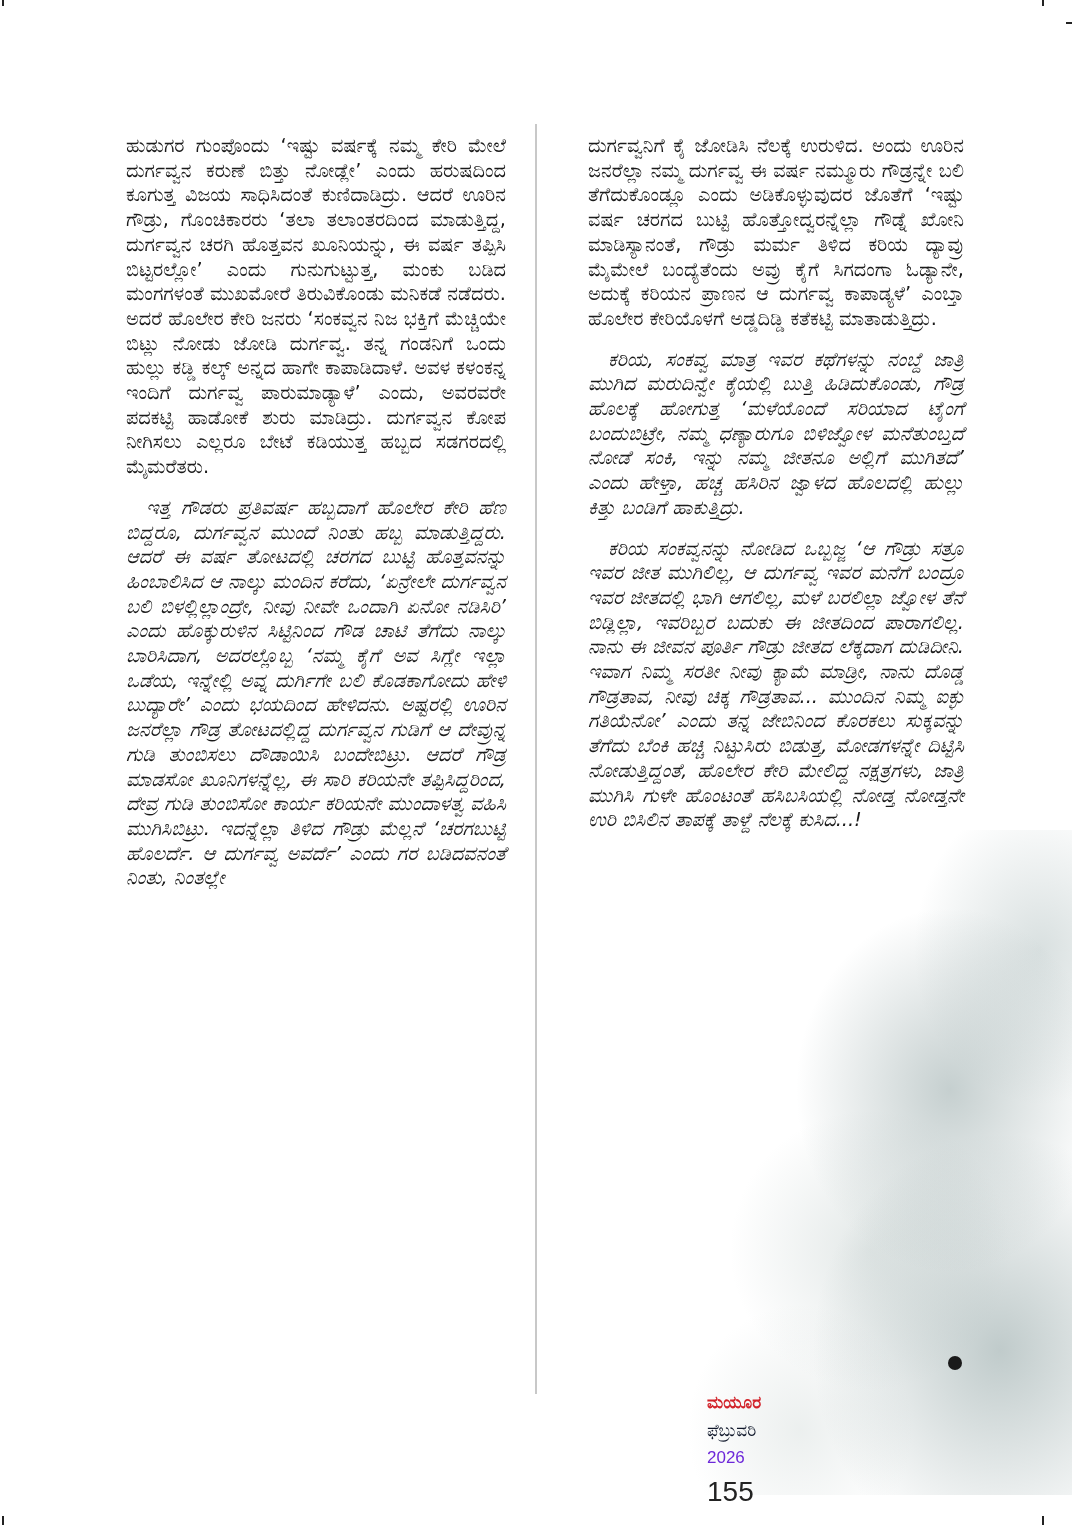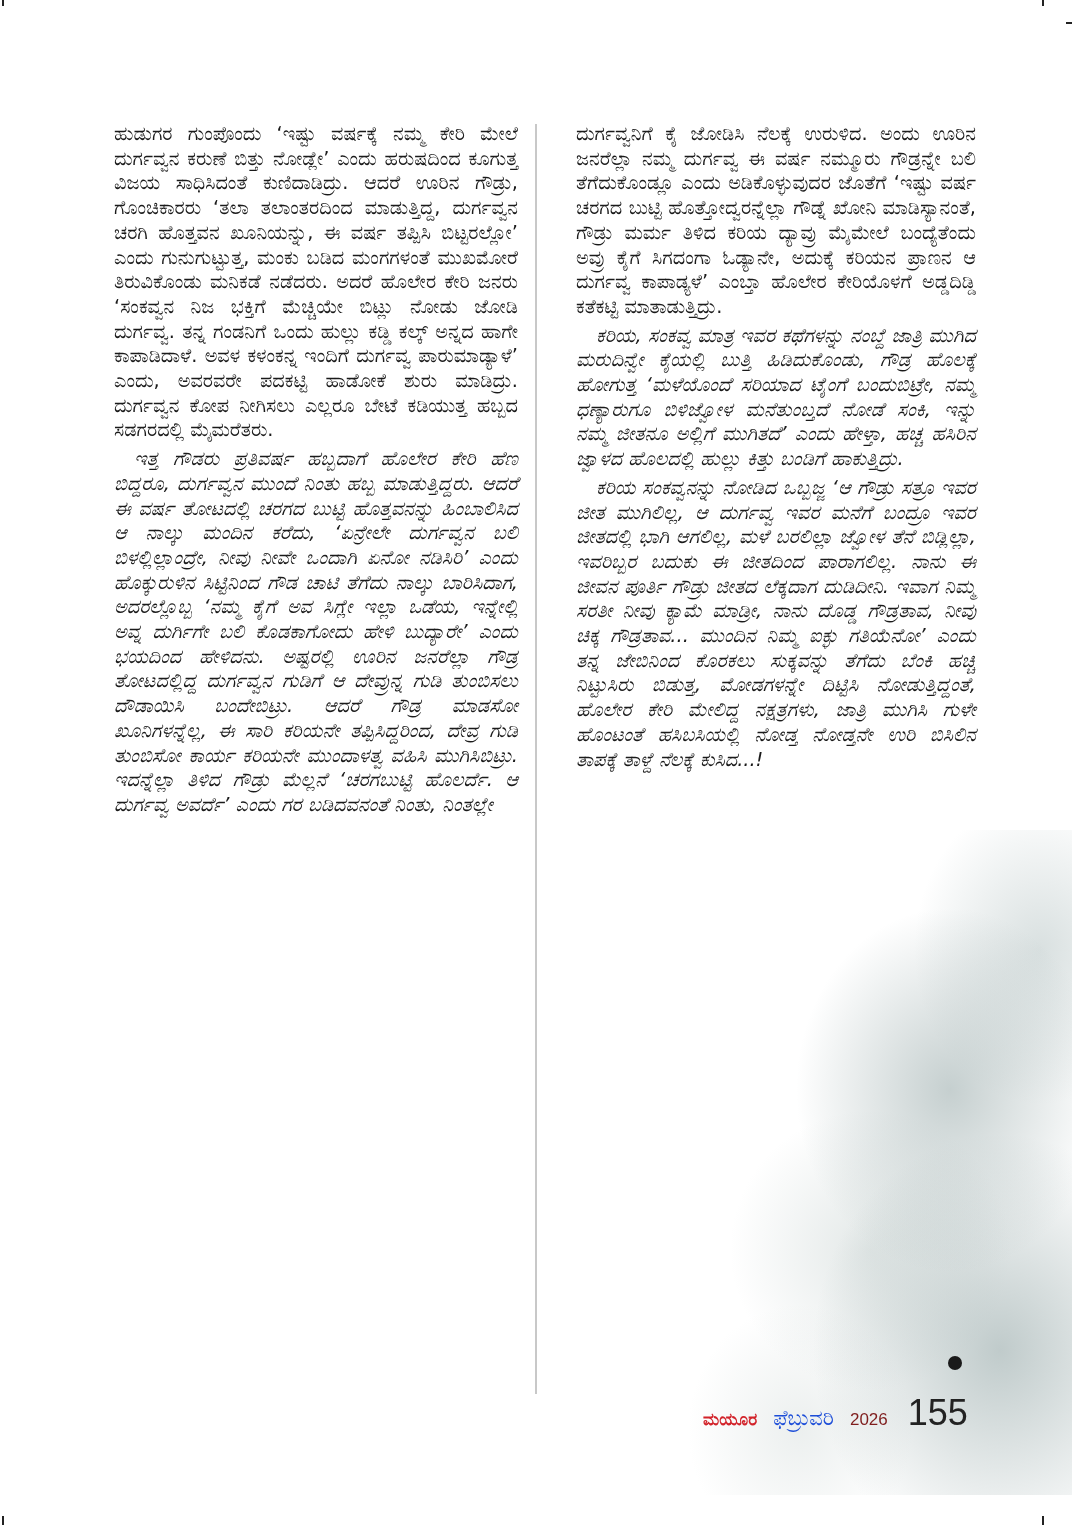--- a/index.html
+++ b/index.html
@@ -21,38 +21,38 @@
       z-index: 0;
     }
     .crop { position: absolute; background: #222; z-index: 2; }
     .column {
       position: absolute; top: 118px; z-index: 1;
       font-size: 19.3px; line-height: 24.7px;
       text-align: justify; text-align-last: left;
     }
     .col-left { left: 110px; width: 412px; }
     .col-right { left: 572px; width: 408px; }
-    .column p { margin: 4px; }
+    .column p { margin: 16px; }
     .column p.indent { text-indent: 20px; font-style: italic; }
     .divider {
       position: absolute; left: 535px; top: 124px; width: 2px; height: 1270px;
       background: #c8c8c8; z-index: 1;
     }
     .end-dot {
       position: absolute; left: 948px; top: 1356px; width: 14px; height: 14px;
       border-radius: 50%; background: #1a1a1a; z-index: 1;
     }
     .footer {
       position: absolute; left: 703px; top: 1392px; z-index: 1;
-      display: flex; align-items: baseline; gap: 16px; white-space: nowrap;
+      display: flex; align-items: baseline; gap: 8px; white-space: nowrap; flex-direction: column;
     }
     .mag-name { color: #d2232a; font-weight: bold; font-size: 17px; }
-    .issue-month { font-size: 21px; color: #1d4ed8; }
-    .issue-year { font-size: 17px; color: #7f1d1d; font-family: "Liberation Sans", sans-serif; }
-    .page-number { font-size: 36px; color: #222; font-family: "Liberation Sans", sans-serif; margin-left: 4px; }
+    .issue-month { font-size: 17px; color: #0f172a; }
+    .issue-year { font-size: 17px; color: #6d28d9; font-family: "Liberation Sans", sans-serif; }
+    .page-number { font-size: 28px; color: #222; font-family: "Liberation Sans", sans-serif; margin-left: 4px; }
   </style>
 </head>
 <body>
 
 <div class="watercolor"></div>
 
 <div class="crop" style="left:2px;top:0;width:2px;height:6px;"></div>
 <div class="crop" style="left:1042px;top:0;width:2px;height:6px;"></div>
 <div class="crop" style="left:1066px;top:22px;width:6px;height:2px;"></div>
 <div class="crop" style="left:2px;top:1516px;width:2px;height:9px;"></div>

